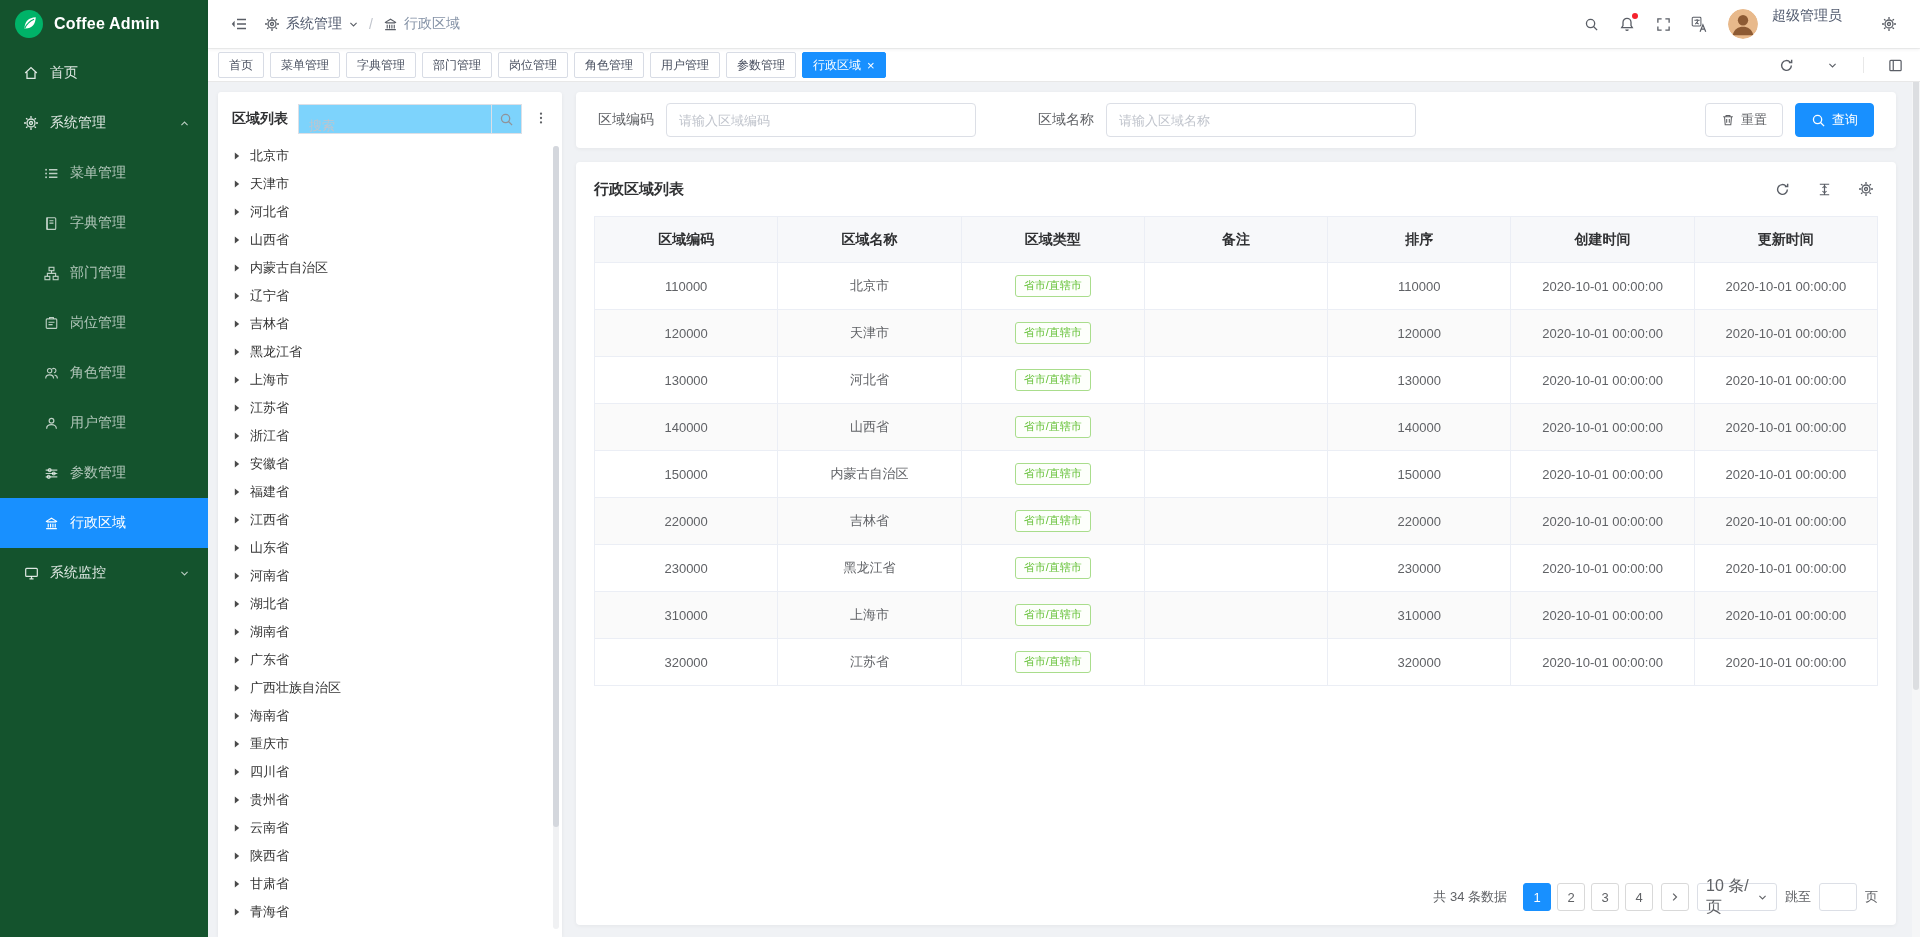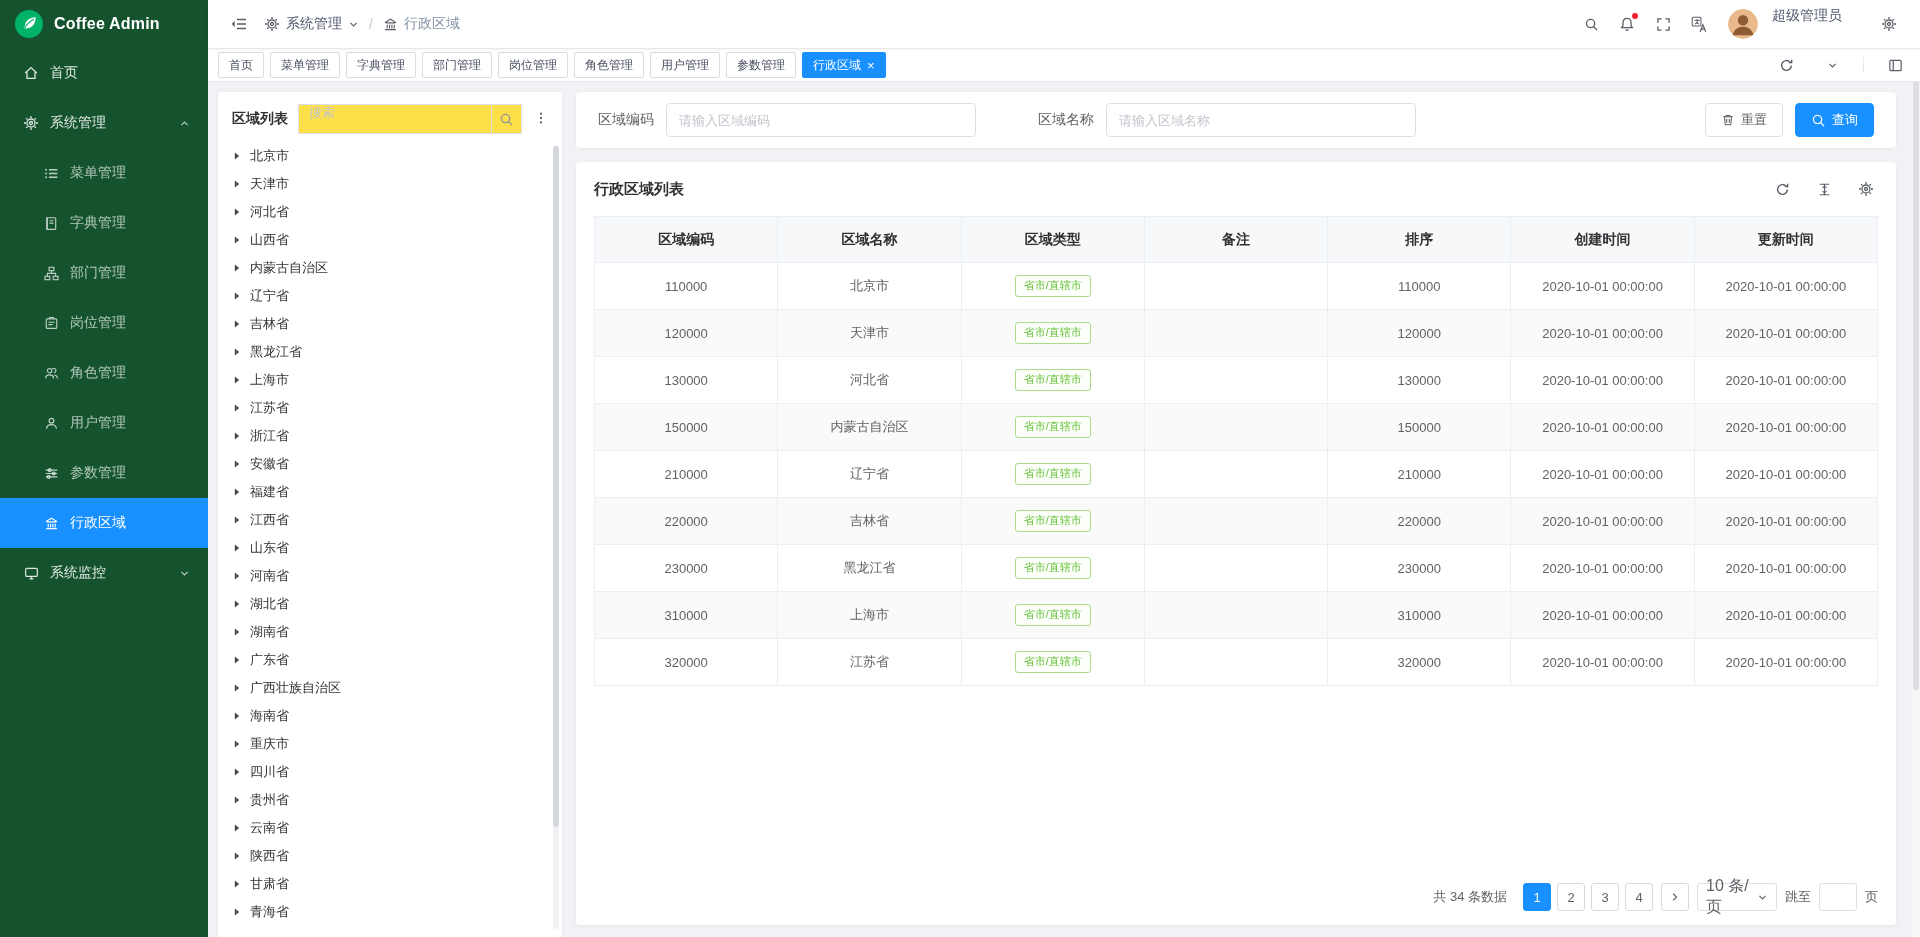--- a/index.html
+++ b/index.html
@@ -59,21 +59,21 @@
   .tab-actions .sep { width:1px; height:16px; background:#e8e8e8; }
 
   
   .content { flex:1; display:flex; min-height:0; padding-left:10px; }
 
   
   .tree-panel { width:344px; flex-shrink:0; background:#fff; margin-top:10px; border-radius:3px 3px 0 0;
                 box-shadow:0 1px 4px rgba(0,0,0,.06); position:relative; padding:12px 12px 8px 14px; overflow:hidden; }
   .tree-head { display:flex; align-items:center; gap:10px; }
   .tree-title { font-size:14px; font-weight:bold; color:#303133; white-space:nowrap; }
-  .tree-search { flex:1; height:30px; border:1px solid #dcdfe6; border-radius:0; display:flex; align-items:flex-start; background:#fde047; min-width:0; }
+  .tree-search { flex:1; height:30px; border:1px solid #dcdfe6; border-radius:0; display:flex; align-items:flex-end; background:#7dd3fc; min-width:0; }
   .tree-search input { flex:1; min-width:0; border:0; outline:none; padding:0 10px; font-size:13px; color:#606266;
                        font-family:inherit; background:transparent; }
   .tree-search input::placeholder { color:#c0c4cc; }
   .tree-search .search-btn { width:30px; align-self:stretch; border-left:1px solid #dcdfe6; display:flex;
                              align-items:center; justify-content:center; color:#909399; cursor:pointer; }
   .tree-dots { color:#606266; cursor:pointer; padding:2px; }
   .tree-list { margin-top:8px; }
   .tree-item { height:28px; display:flex; align-items:center; gap:8px; font-size:13px; color:#333; cursor:pointer; white-space:nowrap; }
   .tree-item .caret { color:#4a4a4a; }
   .panel-scrollbar { position:absolute; right:3px; top:54px; bottom:8px; width:6px; border-radius:3px; background:#f0f1f3; }
@@ -742,34 +742,34 @@
               <tr>
                 <td>130000</td>
                 <td>河北省</td>
                 <td><span class="badge">省市/直辖市</span></td>
                 <td></td>
                 <td>130000</td>
                 <td>2020-10-01 00:00:00</td>
                 <td>2020-10-01 00:00:00</td>
               </tr>
               <tr>
+                <td>140000</td>
+                <td>山西省</td>
+                <td><span class="badge">省市/直辖市</span></td>
+                <td></td>
+                <td>140000</td>
+                <td>2020-10-01 00:00:00</td>
+                <td>2020-10-01 00:00:00</td>
+              </tr>
+              <tr>
                 <td>150000</td>
                 <td>内蒙古自治区</td>
                 <td><span class="badge">省市/直辖市</span></td>
                 <td></td>
                 <td>150000</td>
-                <td>2020-10-01 00:00:00</td>
-                <td>2020-10-01 00:00:00</td>
-              </tr>
-              <tr>
-                <td>210000</td>
-                <td>辽宁省</td>
-                <td><span class="badge">省市/直辖市</span></td>
-                <td></td>
-                <td>210000</td>
                 <td>2020-10-01 00:00:00</td>
                 <td>2020-10-01 00:00:00</td>
               </tr>
               <tr>
                 <td>220000</td>
                 <td>吉林省</td>
                 <td><span class="badge">省市/直辖市</span></td>
                 <td></td>
                 <td>220000</td>
                 <td>2020-10-01 00:00:00</td>

